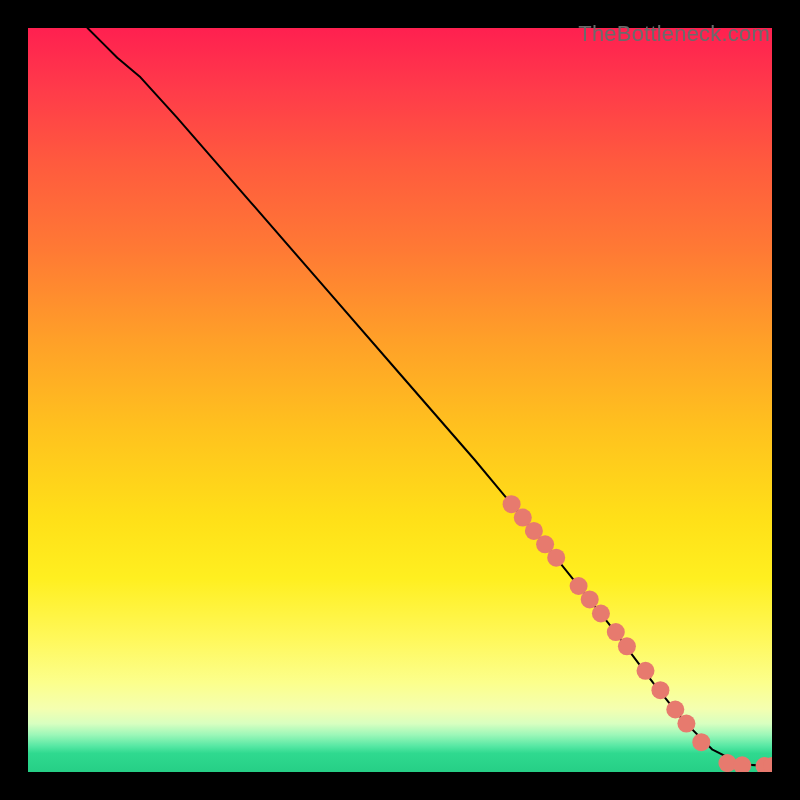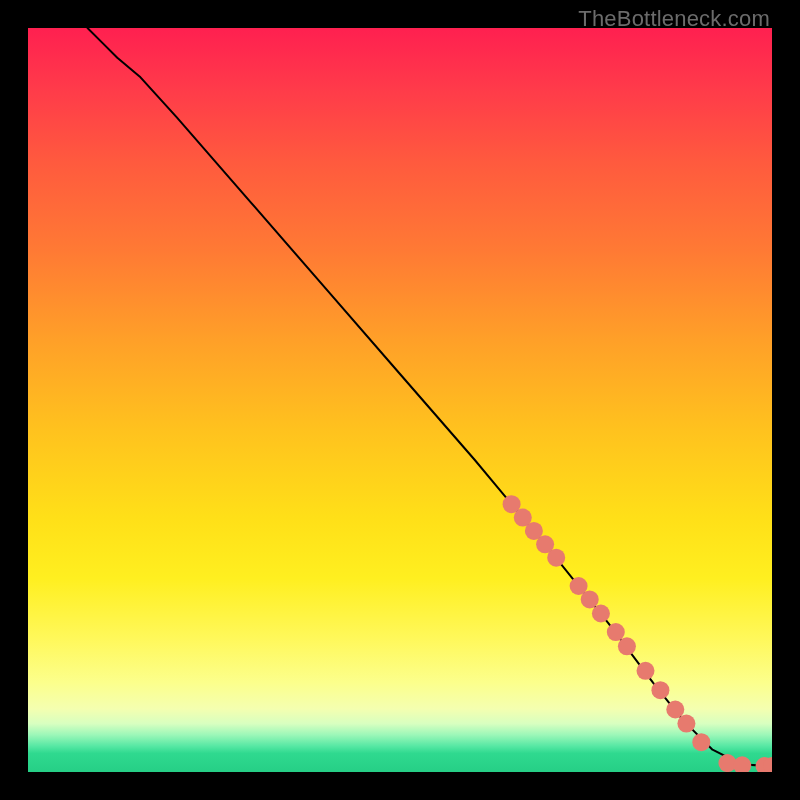--- a/index.html
+++ b/index.html
@@ -47,21 +47,21 @@
       #2fd98f 97.5%,
       #26cf86 100%
     );
   }
   .curve {
     position: absolute;
     inset: 0;
   }
   .watermark {
     position: absolute;
-    top: 6px;
+    top: 21px;
     right: 30px;
     color: #6b6b6b;
     font-size: 22px;
     letter-spacing: 0.2px;
     font-weight: 500;
     user-select: none;
   }
 </style>
 </head>
 <body>

